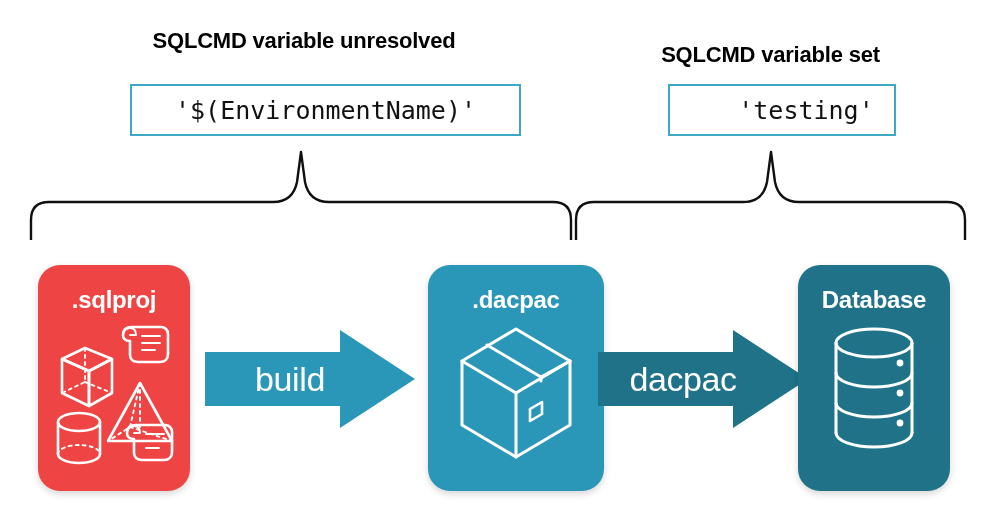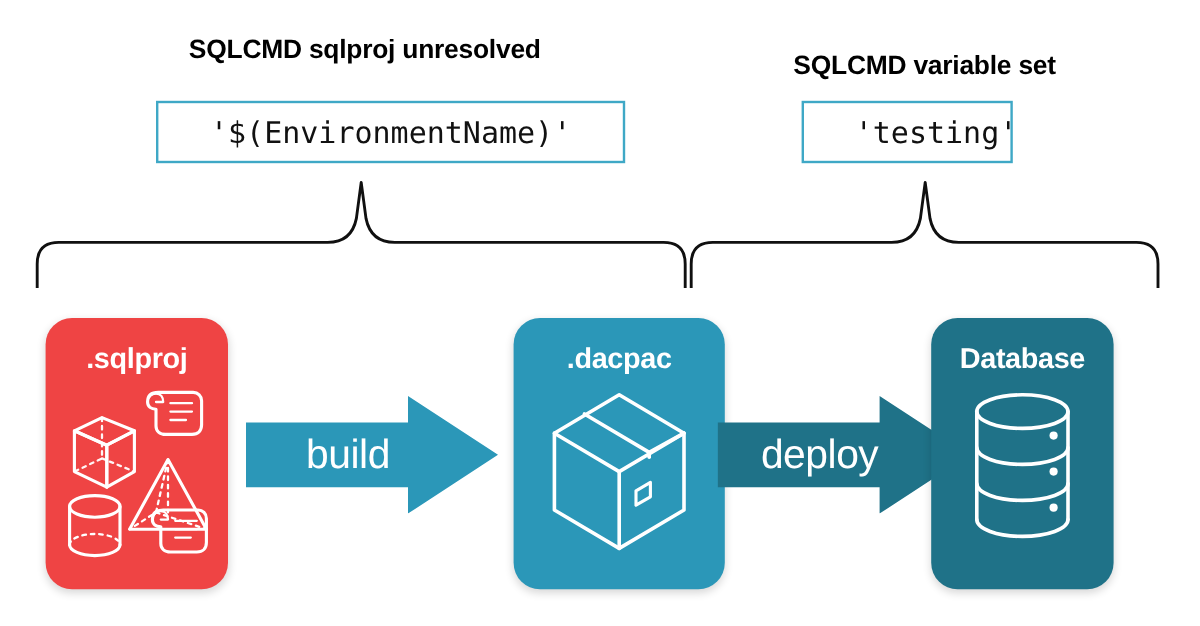--- a/index.html
+++ b/index.html
@@ -42,21 +42,21 @@
     box-sizing: border-box;
     display: flex;
     align-items: center;
     justify-content: center;
     font-family: "DejaVu Sans Mono", monospace;
     font-size: 25px;
     color: #111111;
     letter-spacing: 0px;
   }
   #code-box-left  { left: 130px; top: 84px; width: 391px; height: 52px; }
-  #code-box-right { left: 668px; top: 84px; width: 176px; height: 52px; padding-left: 48px; }
+  #code-box-right { left: 668px; top: 84px; width: 228px; height: 52px; padding-left: 48px; }
 
   
   .brace {
     position: absolute;
     top: 148px;
   }
   #brace-left  { left: 28px; }
   #brace-right { left: 573px; }
 
   
@@ -82,21 +82,21 @@
     position: absolute;
     left: 0;
     right: 0;
     top: 56px;
     display: flex;
     align-items: center;
     justify-content: center;
   }
   #card-sqlproj  { left: 38px;  top: 265px; width: 152px; height: 226px; background: #ef4444; }
   #card-dacpac   { left: 428px; top: 265px; width: 176px; height: 226px; background: #2B97B8; }
-  #card-database { left: 776px; top: 265px; width: 152px; height: 226px; background: #1F7288; }
+  #card-database { left: 798px; top: 265px; width: 152px; height: 226px; background: #1F7288; }
 
   
   .arrow-wrap {
     position: absolute;
     top: 330px;
     width: 210px;
     height: 98px;
   }
   #arrow-build  { left: 205px; }
   #arrow-deploy { left: 598px; }
@@ -116,21 +116,21 @@
     font-size: 34px;
     letter-spacing: -0.4px;
     pointer-events: none;
   }
 </style>
 </head>
 <body>
 
 <div class="stage">
 
-  <div class="section-title" id="title-left">SQLCMD sqlproj unresolved</div>
+  <div class="section-title" id="title-left">SQLCMD variable unresolved</div>
   <div class="section-title" id="title-right">SQLCMD variable set</div>
 
   <div class="code-box" id="code-box-left">'$(EnvironmentName)'</div>
   <div class="code-box" id="code-box-right">'testing'</div>
 
   <div class="brace" id="brace-left">
     <svg width="546" height="92" viewBox="0 0 546 92" fill="none">
       <path d="M3 92 L3 72 Q3 54 21 54 L245 54 Q265 54 269 34 L273 4 L277 34 Q281 54 301 54 L525 54 Q543 54 543 72 L543 92" stroke="#101010" stroke-width="2.4" fill="none" stroke-linecap="round" stroke-linejoin="round"></path>
     </svg>
   </div>
@@ -204,21 +204,21 @@
 
         <path d="M76 88 L88 81 L88 93 L76 100 Z" fill="none" stroke-width="2.6"></path>
       </svg>
     </div>
   </div>
 
   <div class="arrow-wrap" id="arrow-deploy">
     <svg width="210" height="98" viewBox="0 0 210 98">
       <polygon points="0,22 135,22 135,0 210,49 135,98 135,76 0,76" fill="#1F7288"></polygon>
     </svg>
-    <div class="arrow-label">deploy</div>
+    <div class="arrow-label">dacpac</div>
   </div>
 
   <div class="card" id="card-database">
     <div class="card-label">Database</div>
     <div class="card-art">
       <svg width="124" height="150" viewBox="0 0 124 150" fill="none" stroke="#ffffff" stroke-width="3" stroke-linecap="round" stroke-linejoin="round">
         <ellipse cx="62" cy="22" rx="38" ry="14" fill="none"></ellipse>
         <path d="M24 22 L24 112" fill="none"></path>
         <path d="M100 22 L100 112" fill="none"></path>
         <path d="M24 112 A38 14 0 0 0 100 112" fill="none"></path>

